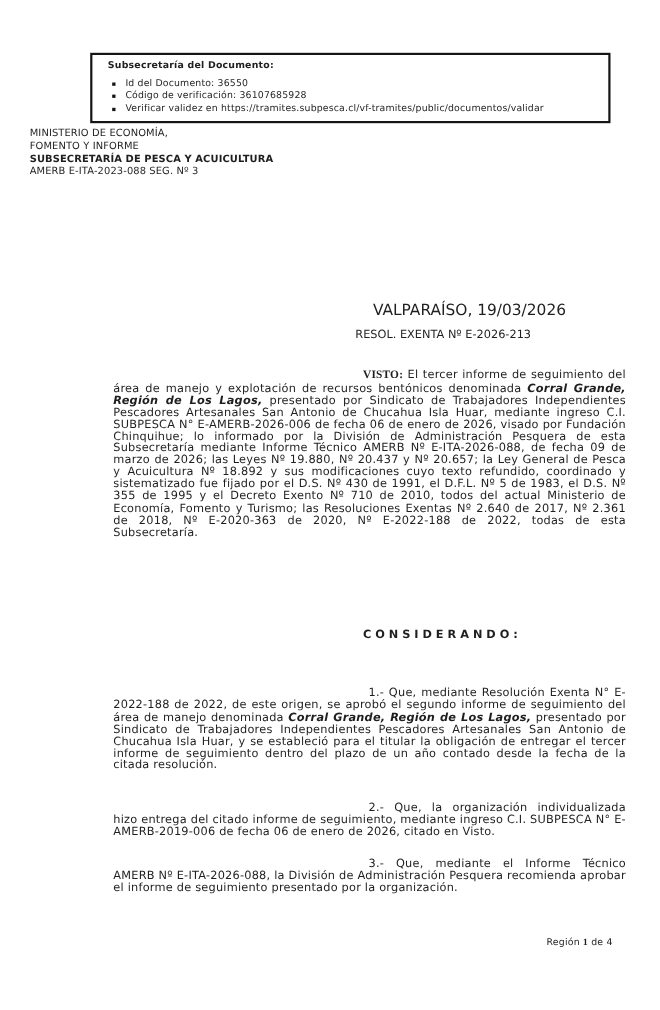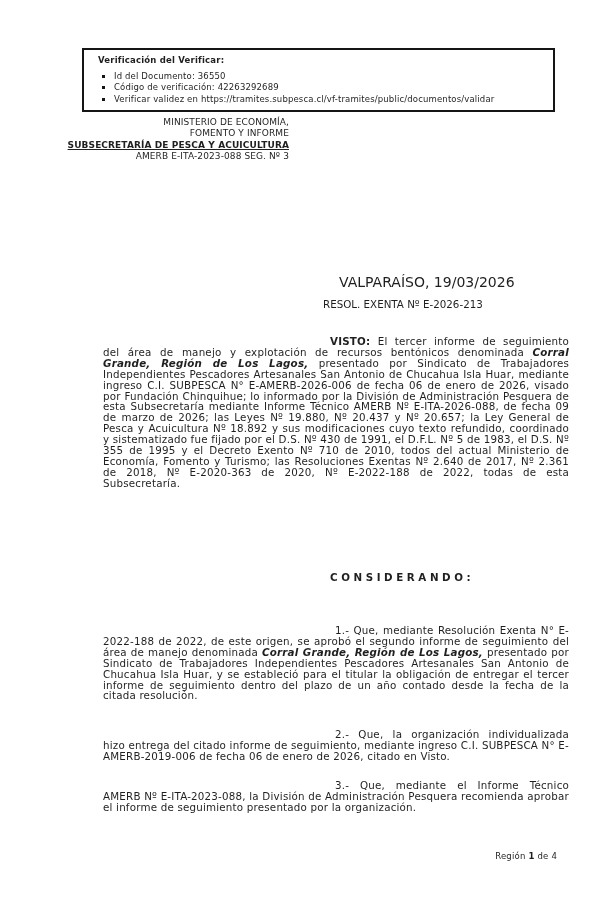--- a/index.html
+++ b/index.html
@@ -41,29 +41,28 @@
     left: 4px; top: 4px;
     width: 3px; height: 3px;
     background: #151515;
   }
 
   
   .letterhead {
     position: absolute;
     left: 27px; top: 117px;
     width: 262px;
-    text-align: right;
+    text-align: left;
     font-size: 9px;
     line-height: 11.4px;
     letter-spacing: 0.1px;
     white-space: nowrap;
   }
   .letterhead .subsec {
     font-weight: bold;
-    text-decoration: underline;
   }
 
   
   .subject-para {
     position: absolute;
     left: 323px; top: 179px;
     width: 233px;
     margin: 0;
     font-size: 10.3px;
     line-height: 11.2px;
@@ -102,43 +101,43 @@
 
   .considerando-heading {
     position: absolute;
     left: 330px; top: 571px;
     margin: 0;
     font-size: 10.3px;
     font-weight: bold;
     text-align: right;
   }
 
-  .b  { font-weight: bold; }
+  .b  { font-weight: bold; font-family: Liberation Serif, serif; }
   .bi { font-weight: bold; font-style: italic; }
 
   
   .page-footer {
     position: absolute;
     top: 851px; right: 43px;
     font-size: 8.5px;
     letter-spacing: 0.2px;
   }
 </style>
 </head>
 <body>
 
 <div class="page">
 
   <div class="verify-box">
-    <div class="verify-title">Verificación del Verificar:</div>
+    <div class="verify-title">Subsecretaría del Documento:</div>
     <div class="verify-item">
       <span class="sq-bullet"></span><span>Id del Documento: 36550</span>
     </div>
     <div class="verify-item">
-      <span class="sq-bullet"></span><span>Código de verificación: 42263292689</span>
+      <span class="sq-bullet"></span><span>Código de verificación: 36107685928</span>
     </div>
     <div class="verify-item">
       <span class="sq-bullet"></span><span>Verificar validez en https://tramites.subpesca.cl/vf-tramites/public/documentos/validar</span>
     </div>
   </div>
 
   <div class="letterhead">
     <div>MINISTERIO DE ECONOMÍA,</div>
     <div>FOMENTO Y INFORME</div>
     <div class="subsec">SUBSECRETARÍA DE PESCA Y ACUICULTURA</div>
@@ -149,17 +148,17 @@
   <p class="resol-number">RESOL. EXENTA Nº E-2026-213</p>
 
   <p class="body-para visto-para"><span class="b">VISTO:</span><span> El tercer informe de seguimiento del área de manejo y explotación de recursos bentónicos denominada </span><span class="bi">Corral Grande, Región de Los Lagos,</span><span> presentado por Sindicato de Trabajadores Independientes Pescadores Artesanales San Antonio de Chucahua Isla Huar, mediante ingreso C.I. SUBPESCA N° E-AMERB-2026-006 de fecha 06 de enero de 2026, visado por Fundación Chinquihue; lo informado por la División de Administración Pesquera de esta Subsecretaría mediante Informe Técnico AMERB Nº E-ITA-2026-088, de fecha 09 de marzo de 2026; las Leyes Nº 19.880, Nº 20.437 y Nº 20.657; la Ley General de Pesca y Acuicultura Nº 18.892 y sus modificaciones cuyo texto refundido, coordinado y sistematizado fue fijado por el D.S. Nº 430 de 1991, el D.F.L. Nº 5 de 1983, el D.S. Nº 355 de 1995 y el Decreto Exento Nº 710 de 2010, todos del actual Ministerio de Economía, Fomento y Turismo; las Resoluciones Exentas Nº 2.640 de 2017, Nº 2.361 de 2018, Nº E-2020-363 de 2020, Nº E-2022-188 de 2022, todas de esta Subsecretaría.</span></p>
 
   <p class="considerando-heading">C O N S I D E R A N D O :</p>
 
   <p class="body-para cons-1"><span>1.- Que, mediante Resolución Exenta N° E-2022-188 de 2022, de este origen, se aprobó el segundo informe de seguimiento del área de manejo denominada </span><span class="bi">Corral Grande, Región de Los Lagos,</span><span> presentado por Sindicato de Trabajadores Independientes Pescadores Artesanales San Antonio de Chucahua Isla Huar, y se estableció para el titular la obligación de entregar el tercer informe de seguimiento dentro del plazo de un año contado desde la fecha de la citada resolución.</span></p>
 
   <p class="body-para cons-2"><span>2.- Que, la organización individualizada hizo entrega del citado informe de seguimiento, mediante ingreso C.I. SUBPESCA N° E-AMERB-2019-006 de fecha 06 de enero de 2026, citado en Visto.</span></p>
 
-  <p class="body-para cons-3"><span>3.- Que, mediante el Informe Técnico AMERB Nº E-ITA-2023-088, la División de Administración Pesquera recomienda aprobar el informe de seguimiento presentado por la organización.</span></p>
+  <p class="body-para cons-3"><span>3.- Que, mediante el Informe Técnico AMERB Nº E-ITA-2026-088, la División de Administración Pesquera recomienda aprobar el informe de seguimiento presentado por la organización.</span></p>
 
   <div class="page-footer"><span>Región</span> <span class="b">1</span> <span>de 4</span></div>
 
 </div>
 
 </body></html>

